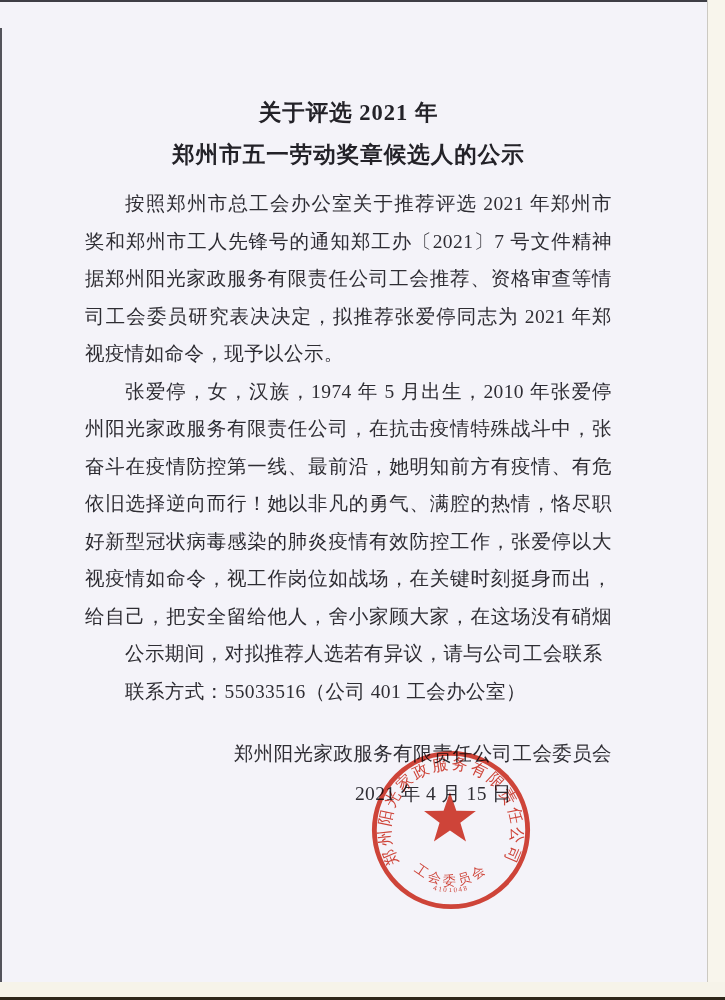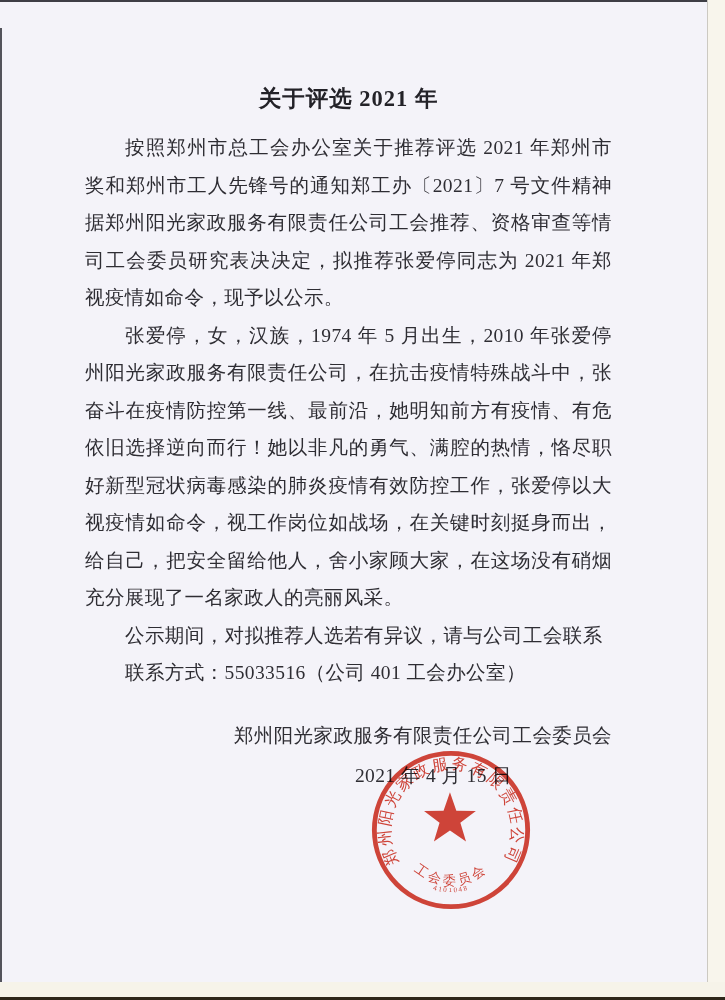--- a/index.html
+++ b/index.html
@@ -13,21 +13,21 @@
     background:#f4f3f9;
   }
   
   .edge-top{position:absolute;left:0;top:0;width:710px;height:2px;background:#1d1d26;opacity:.85;}
   .edge-left{position:absolute;left:0;top:28px;width:2px;height:972px;background:#2a2a33;opacity:.8;}
   .edge-right-strip{position:absolute;right:0;top:0;width:17px;height:1000px;background:#f8f5ec;border-left:1px solid #ccc9c2;}
   .edge-bottom-strip{position:absolute;left:0;bottom:3px;width:725px;height:15px;background:#f6f3e9;}
   .edge-bottom-line{position:absolute;left:0;bottom:0;width:725px;height:3px;background:#2e2619;}
 
   .doc{
-    position:absolute;left:85px;top:78px;width:527px;
+    position:absolute;left:85px;top:92px;width:527px;
     color:#2e2d33;
   }
   .title{ text-align:center;font-weight:bold;color:#232228;}
   .title .t-line{font-size:22.5px;line-height:42px;letter-spacing:1px;}
   .body-lines{margin-top:9px;}
   .line{
     font-size:19.5px;line-height:37.5px;height:37.5px;
     white-space:nowrap;letter-spacing:.4px;
     text-align:justify;
   }
@@ -60,36 +60,36 @@
 
   <div class="edge-top"></div>
   <div class="edge-left"></div>
   <div class="edge-right-strip"></div>
   <div class="edge-bottom-strip"></div>
   <div class="edge-bottom-line"></div>
 
   <div class="doc">
     <div class="title">
       <div class="t-line">关于评选 2021 年</div>
+      <div class="t-line">郑州市五一劳动奖章候选人的公示</div>
     </div>
 
     <div class="body-lines">
         <div class="line indent full">按照郑州市总工会办公室关于推荐评选 2021 年郑州市五一劳动</div>
         <div class="line full">奖和郑州市工人先锋号的通知郑工办〔2021〕7 号文件精神要求，根</div>
         <div class="line full">据郑州阳光家政服务有限责任公司工会推荐、资格审查等情况，经公</div>
         <div class="line full">司工会委员研究表决决定，拟推荐张爱停同志为 2021 年郑州市五一</div>
         <div class="line">视疫情如命令，现予以公示。</div>
         <div class="line indent full">张爱停，女，汉族，1974 年 5 月出生，2010 年张爱停应聘到郑</div>
         <div class="line full">州阳光家政服务有限责任公司，在抗击疫情特殊战斗中，张爱停坚守</div>
         <div class="line full">奋斗在疫情防控第一线、最前沿，她明知前方有疫情、有危险，但她</div>
         <div class="line full">依旧选择逆向而行！她以非凡的勇气、满腔的热情，恪尽职守。为做</div>
         <div class="line full">好新型冠状病毒感染的肺炎疫情有效防控工作，张爱停以大局为重，</div>
         <div class="line full">视疫情如命令，视工作岗位如战场，在关键时刻挺身而出，把风险留</div>
         <div class="line full">给自己，把安全留给他人，舍小家顾大家，在这场没有硝烟的战场上</div>
-        <div class="line">充分展现了一名家政人的亮丽风采。</div>
         <div class="line indent">公示期间，对拟推荐人选若有异议，请与公司工会联系</div>
         <div class="line indent">联系方式：55033516（公司 401 工会办公室）</div>
       </div>
 
     <div class="signature">
       <div class="sig-org">郑州阳光家政服务有限责任公司工会委员会</div>
       <div class="sig-date">2021 年 4 月 15 日</div>
     </div>
   </div>
 

